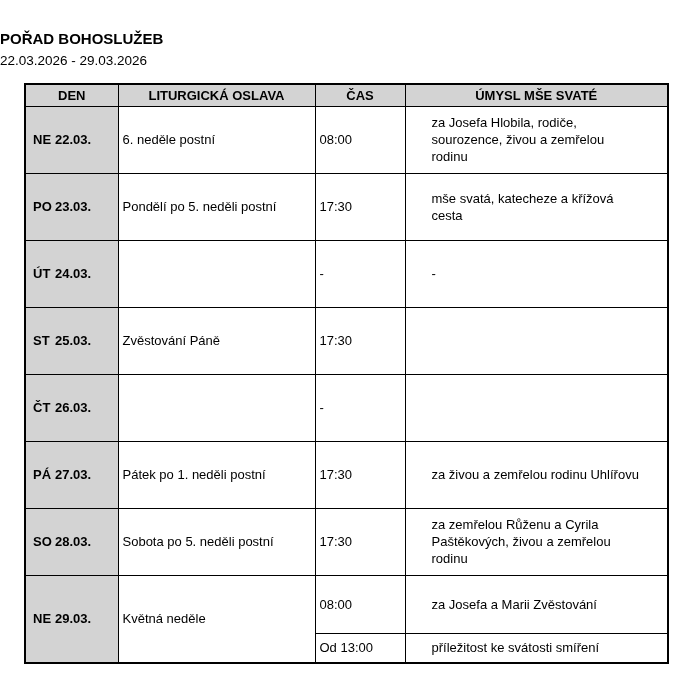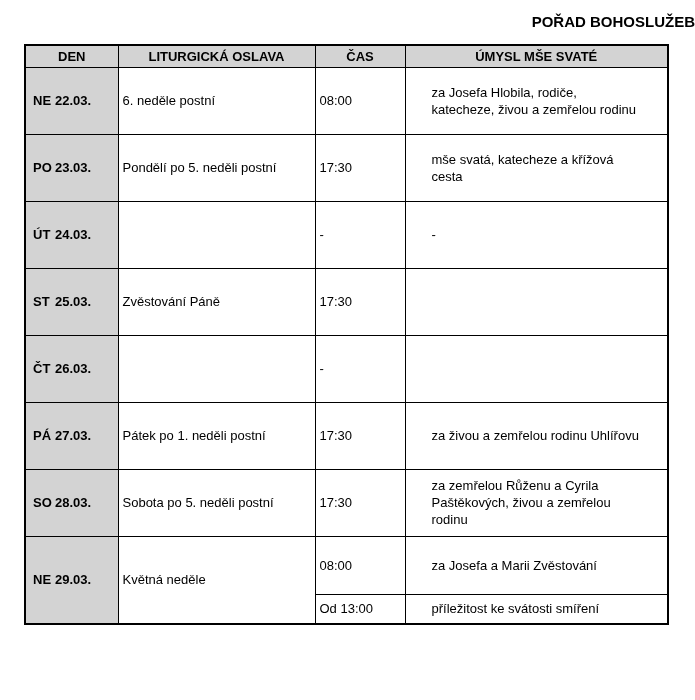--- a/index.html
+++ b/index.html
@@ -6,22 +6,22 @@
   html, body {
     margin: 0;
     padding: 0;
     width: 695px;
     height: 700px;
     background: #ffffff;
     color: #000000;
     font-family: "Liberation Sans", sans-serif;
   }
   .titles {
-    text-align: right;
-    padding-top: 12px;
+    text-align: left;
+    padding-top: 29px;
   }
   .title-line {
     font-weight: bold;
     font-size: 15px;
     line-height: 20px;
   }
   .date-line {
     font-size: 13.5px;
     line-height: 20px;
     margin-top: 2px;
@@ -63,20 +63,21 @@
   }
   td.intention-cell {
     padding: 2px 26px;
   }
 </style>
 </head>
 <body>
 
 <div class="titles">
   <div class="title-line">POŘAD BOHOSLUŽEB</div>
+  <div class="date-line">22.03.2026 - 29.03.2026</div>
 </div>
 
 <table class="schedule">
   <colgroup>
     <col style="width:93px">
     <col style="width:197px">
     <col style="width:90px">
     <col style="width:263px">
   </colgroup>
   <thead>
@@ -85,21 +86,21 @@
       <th>LITURGICKÁ OSLAVA</th>
       <th>ČAS</th>
       <th>ÚMYSL MŠE SVATÉ</th>
     </tr>
   </thead>
   <tbody>
     <tr class="regular-row">
       <td class="day-cell"><span class="day-abbr">NE</span><span>22.03.</span></td>
       <td>6. neděle postní</td>
       <td>08:00</td>
-      <td class="intention-cell">za Josefa Hlobila, rodiče, katecheze, živou a zemřelou rodinu</td>
+      <td class="intention-cell">za Josefa Hlobila, rodiče, sourozence, živou a zemřelou rodinu</td>
     </tr>
     <tr class="regular-row">
       <td class="day-cell"><span class="day-abbr">PO</span><span>23.03.</span></td>
       <td>Pondělí po 5. neděli postní</td>
       <td>17:30</td>
       <td class="intention-cell">mše svatá, katecheze a křížová cesta</td>
     </tr>
     <tr class="regular-row">
       <td class="day-cell"><span class="day-abbr">ÚT</span><span>24.03.</span></td>
       <td></td>

